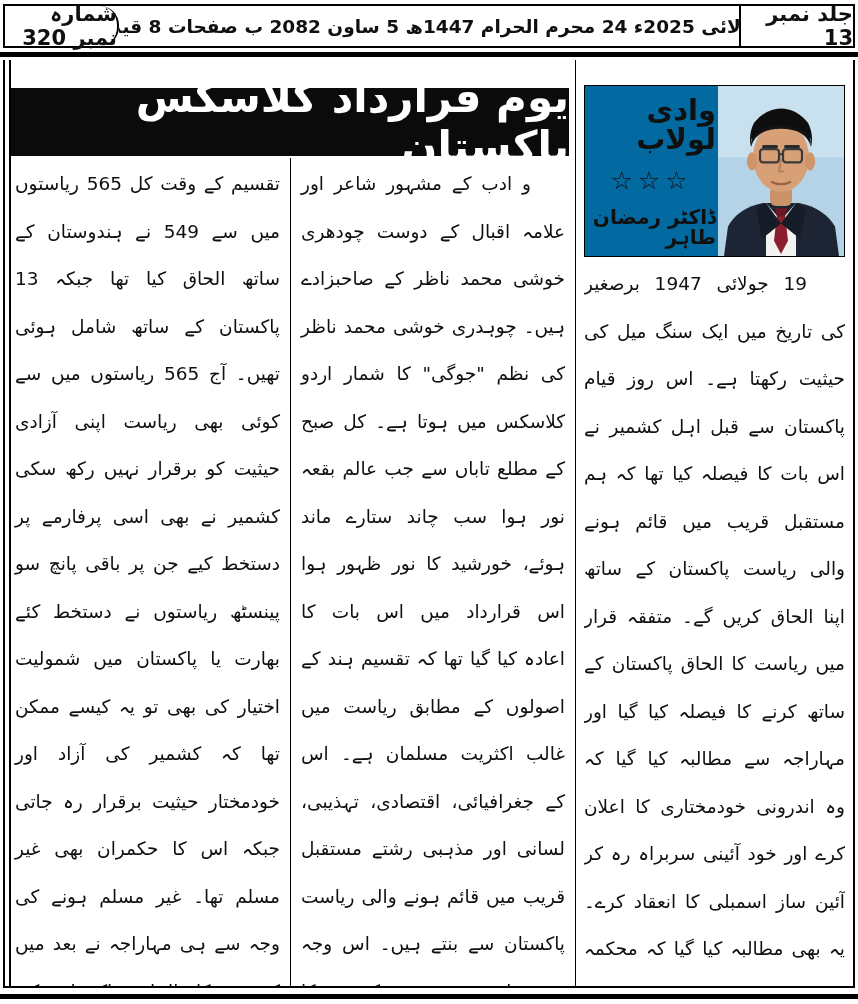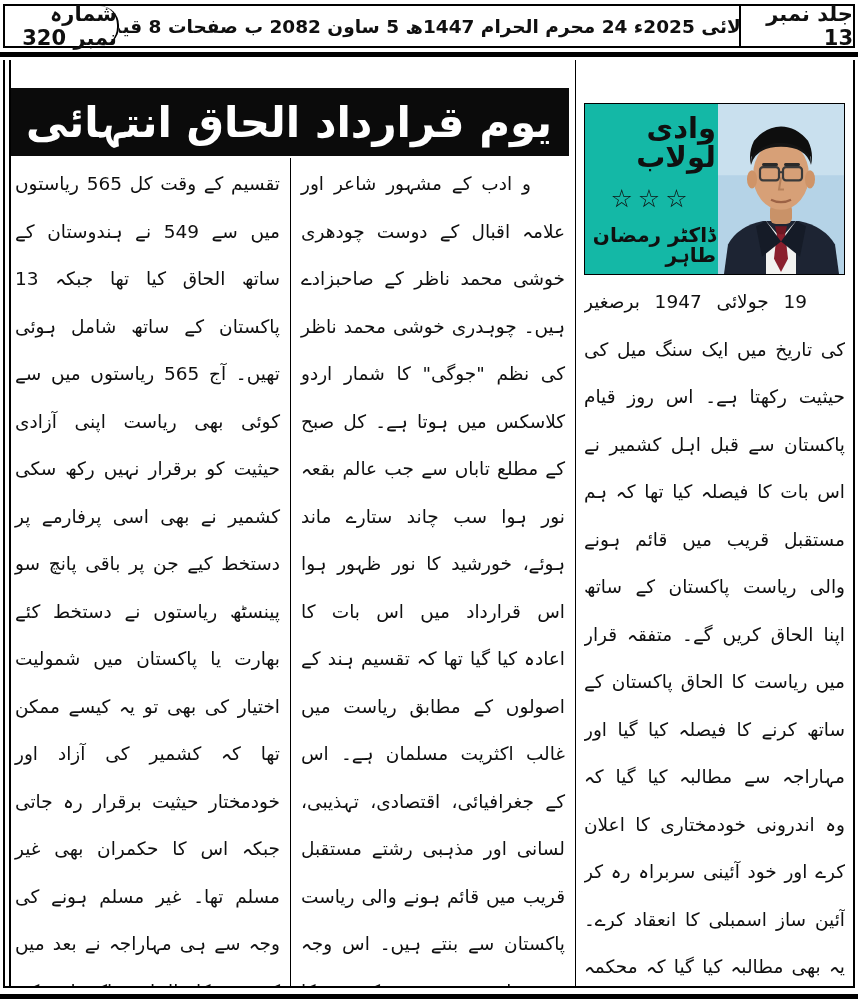--- a/index.html
+++ b/index.html
@@ -28,22 +28,22 @@
   .content::before{
     content:"";position:absolute;left:4px;top:0;bottom:0;width:1.5px;background:#000;
   }
   .bottom-rule{position:absolute;bottom:5px;left:0;right:0;height:5px;background:#000;}
   
   .col-first{
     width:278px;box-sizing:border-box;border-left:1.5px solid #000;
     padding:0 8px 0 8px;display:flex;flex-direction:column;
   }
   .author-box{
-    margin-top:43px;height:170px;border:1.5px solid #000;
-    display:flex;direction:rtl;background:#14b8a6;flex:none;
+    margin-top:25px;height:170px;border:1.5px solid #000;
+    display:flex;direction:rtl;background:#0369a1;flex:none;
   }
   .photo{width:126px;height:100%;flex:none;}
   .photo svg{display:block;width:100%;height:100%;}
   .author-meta{
     flex:1;display:flex;flex-direction:column;align-items:center;justify-content:center;
     gap:14px;padding:4px 2px;
   }
   .col-title{font-size:29px;font-weight:bold;line-height:1;}
   .stars{font-size:25px;letter-spacing:5px;line-height:1;direction:ltr;}
   .author-name{font-size:20px;font-weight:bold;line-height:1;}
@@ -123,21 +123,21 @@
           <div class="col-title">وادی لولاب</div>
           <div class="stars">☆☆☆</div>
           <div class="author-name">ڈاکٹر رمضان طاہر</div>
         </div>
       </div>
       <p class="body-text first-col-text">19 جولائی 1947 برصغیر کی تاریخ میں ایک سنگ میل کی حیثیت رکھتا ہے۔ اس روز قیام پاکستان سے قبل اہل کشمیر نے اس بات کا فیصلہ کیا تھا کہ ہم مستقبل قریب میں قائم ہونے والی ریاست پاکستان کے ساتھ اپنا الحاق کریں گے۔ متفقہ قرار میں ریاست کا الحاق پاکستان کے ساتھ کرنے کا فیصلہ کیا گیا اور مہاراجہ سے مطالبہ کیا گیا کہ وہ اندرونی خودمختاری کا اعلان کرے اور خود آئینی سربراہ رہ کر آئین ساز اسمبلی کا انعقاد کرے۔ یہ بھی مطالبہ کیا گیا کہ محکمہ دفاع، خارجہ اور مواصلات کا پاکستان سے الحاق کیا جائے۔ اگر ہندوستان کے ساتھ الحاق کی کوشش کی گئی تو ریاست کے مسلمان اس کی مخالفت کریں گے۔ یہ اجلاس بیرسٹر سردار محمد ابراہیم کے گھر منعقد کیا گیا۔ اس کی وجہ یہ تھی کہ سری نگر میں مسلم کانفرنس کو اجلاس کے لیے کوئی جگہ میسر نہ تھی۔ اس کی وجہ وادی کشمیر میں نیشنل کانفرنس مضبوط تھی اور وہ مسلم کانفرنس کی مخالف تھی۔ یہاں تک کہ مسلم کانفرنس کو "بوٹس ہاس" میں بھی جگہ نہ مل سکی۔ اس لیے سردار محمد ابراہیم کو اپنا گھر اس اجلاس کے لیے خالی کرنا پڑا۔ اس اجلاس کی صدارت چودھری حمید اللہ نے کی یاد رہے کہ چودھری حمید س اردو زبان</p>
     </section>
 
     <section class="col-rest">
       <h1 class="title-banner">
-        <span>یوم قرارداد الحاق انتہائی</span>
+        <span>یوم قرارداد کلاسکس پاکستان</span>
       </h1>
       <div class="cols-two">
         <p class="body-text col-middle">و ادب کے مشہور شاعر اور علامہ اقبال کے دوست چودھری خوشی محمد ناظر کے صاحبزادے ہیں۔ چوہدری خوشی محمد ناظر کی نظم "جوگی" کا شمار اردو کلاسکس میں ہوتا ہے۔ کل صبح کے مطلع تاباں سے جب عالم بقعہ نور ہوا سب چاند ستارے ماند ہوئے، خورشید کا نور ظہور ہوا اس قرارداد میں اس بات کا اعادہ کیا گیا تھا کہ تقسیم ہند کے اصولوں کے مطابق ریاست میں غالب اکثریت مسلمان ہے۔ اس کے جغرافیائی، اقتصادی، تہذیبی، لسانی اور مذہبی رشتے مستقبل قریب میں قائم ہونے والی ریاست پاکستان سے بنتے ہیں۔ اس وجہ سے ریاست جموں و کشمیر کا الحاق پاکستان سے کیا جاتا ہے۔ قرارداد بھاری اکثریت سے منظور ہونے کے بعد شرکا نے یہ اقرار بھی کیا کہ اگر مہاراجہ نے 15 اگست 1947 تک پاکستان سے الحاق نہ کیا تو ہم مسلح جدوجہد کریں گے۔ یاد رہے کہ سردار ابراہیم خان کی وجہ سے آج تک مسئلہ کشمیر زندہ رہا ہے ورنہ یہ کب کا دفن ہو جاتا۔ قیام پاکستان سے قبل الحاق پاکستان کی قرارداد منظور کرانا ان کی دور اندیشی تھی ورنہ آج جونا گڑھ اور ریاست حیدرآباد کی طرح مسئلہ کشمیر بھی تاریخ کے اوراق میں دفن ہو جاتا۔ آزاد کشمیر دنیا کا وہ واحد خطہ ہے جو بزورِ شمشیر آزاد ہوا، اگر اس وقت کشمیر کا یہ حصہ آزاد نہ ہوتا تو مسئلہ کشمیر بھی ختم ہو جاتا اور کشمیر ہندوستان کے شکم کا مستقل حصہ بن جاتا یاد رہے کہ</p>
         <p class="body-text col-left">تقسیم کے وقت کل 565 ریاستوں میں سے 549 نے ہندوستان کے ساتھ الحاق کیا تھا جبکہ 13 پاکستان کے ساتھ شامل ہوئی تھیں۔ آج 565 ریاستوں میں سے کوئی بھی ریاست اپنی آزادی حیثیت کو برقرار نہیں رکھ سکی کشمیر نے بھی اسی پرفارمے پر دستخط کیے جن پر باقی پانچ سو پینسٹھ ریاستوں نے دستخط کئے بھارت یا پاکستان میں شمولیت اختیار کی بھی تو یہ کیسے ممکن تھا کہ کشمیر کی آزاد اور خودمختار حیثیت برقرار رہ جاتی جبکہ اس کا حکمران بھی غیر مسلم تھا۔ غیر مسلم ہونے کی وجہ سے ہی مہاراجہ نے بعد میں کشمیر کا الحاق پاکستان کی بجائے ہندوستان سے کرنے کا ڈرامہ رچایا تھا۔ اسی قرارداد الحاق پاکستان کی پاسداری میں تحریک آزادی کشمیر کا آغاز ہوا یہ اس وقت کسی کی تحریک نہیں تھی بلکہ کشمیریوں کے بقا کی جنگ تھی۔ زندگی اور موت کا مسئلہ تھا۔ وہ کسی قیمت پر ہندوستان سے ملنے کے لیے تیار نہ تھے۔ مہاراجہ ہندو تھا وہ نہیں چاہتا تھا کہ پاکستان کے ساتھ الحاق ہو۔ سردار محمد ابراہیم نے انتہائی نامساعد حالات میں جنگی ہتھیار حاصل کیے، دریا کے پار سامان بھیجا، راتوں رات پچاس ہزار فوج تیار کی جس نے ڈوگرہ کے خلاف مسلح جنگ لڑی جس کے نتیجے میں کچھ حصہ آزاد ہوا اور ابھی بہت سا حصہ ہندوستان کے تسلط میں ہے مسئلہ کشمیر ابھی تشنہ تکمیل ہے۔ یہ مسئلہ ایک قوم کی آزادی کا ادھورا ایجنڈا ہے۔</p>
       </div>
     </section>
 
   </main>
 
   <div class="bottom-rule"></div>

